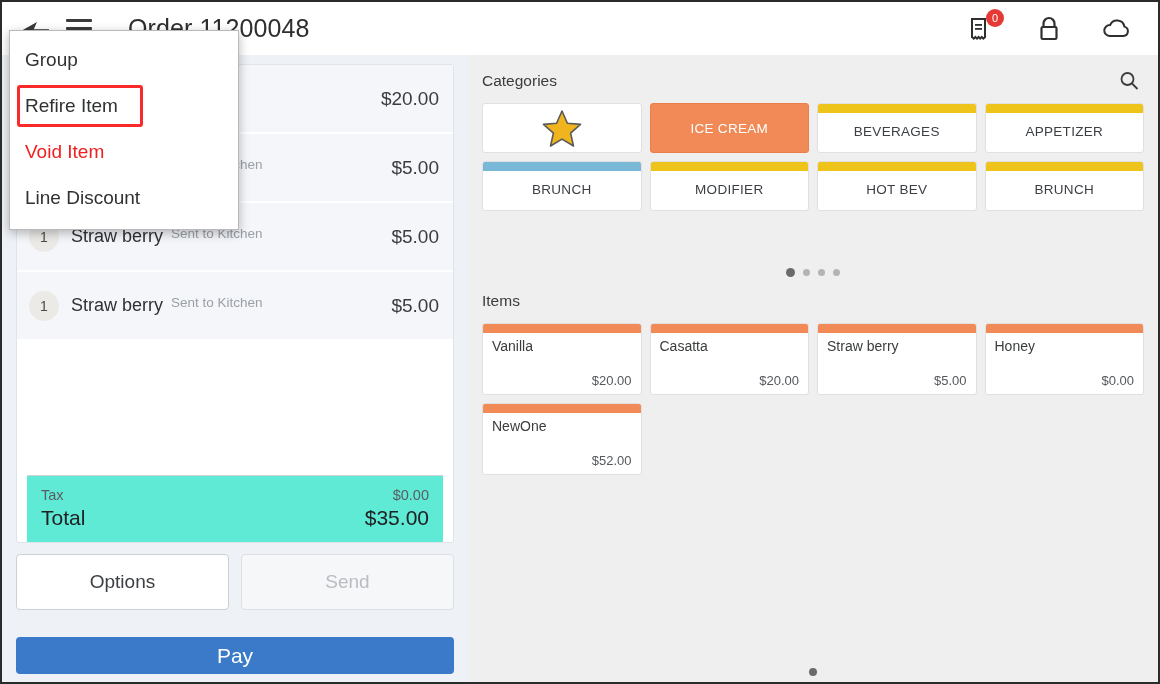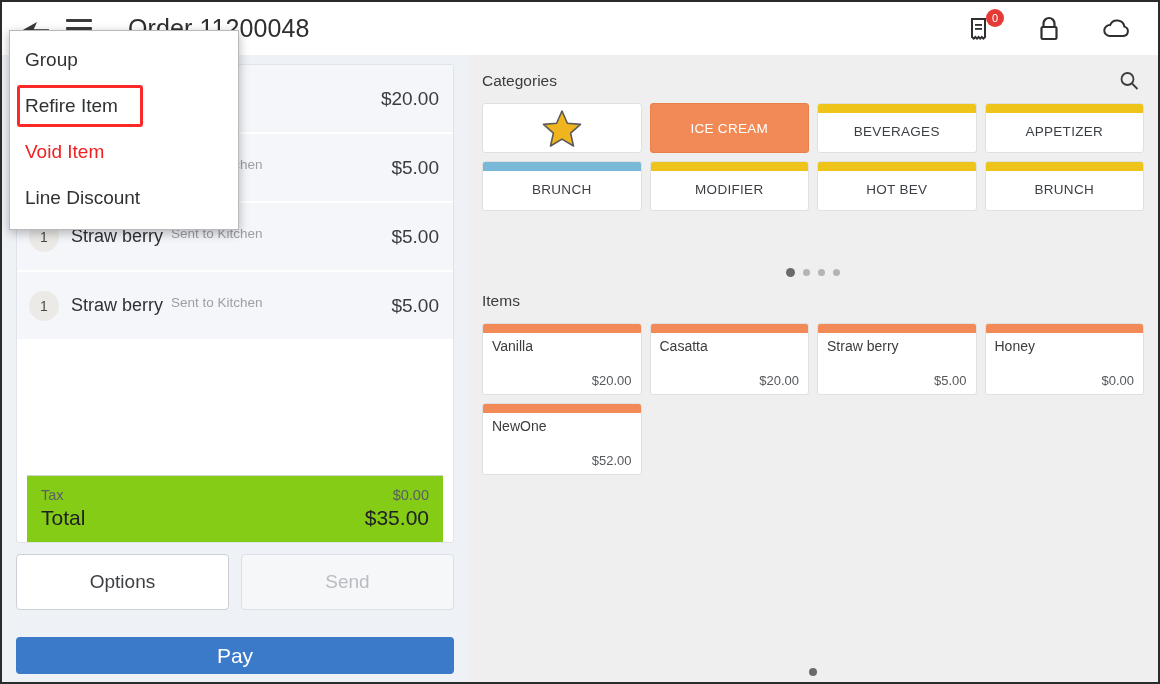--- a/index.html
+++ b/index.html
@@ -135,21 +135,21 @@
   .row-name { font-size: 18px; color: #2f3133; line-height: 21px; }
   .row-sub  { font-size: 13.5px; color: #9aa0a6; line-height: 16px; }
   .row-price {
     margin-left: auto;
     font-size: 19px;
     color: #3a3c3e;
   }
 
   .totals {
     flex: 0 0 auto;
-    background: #84cc16;
+    background: #5eead4;
     padding: 6px 14px 12px 14px;
     border-top: 1px solid #cfd3d9;
     margin: 0 10px;
   }
   .tot-line {
     display: flex;
     justify-content: space-between;
     align-items: baseline;
   }
   .tot-line.tax { padding: 5px 0 2px 0; }

